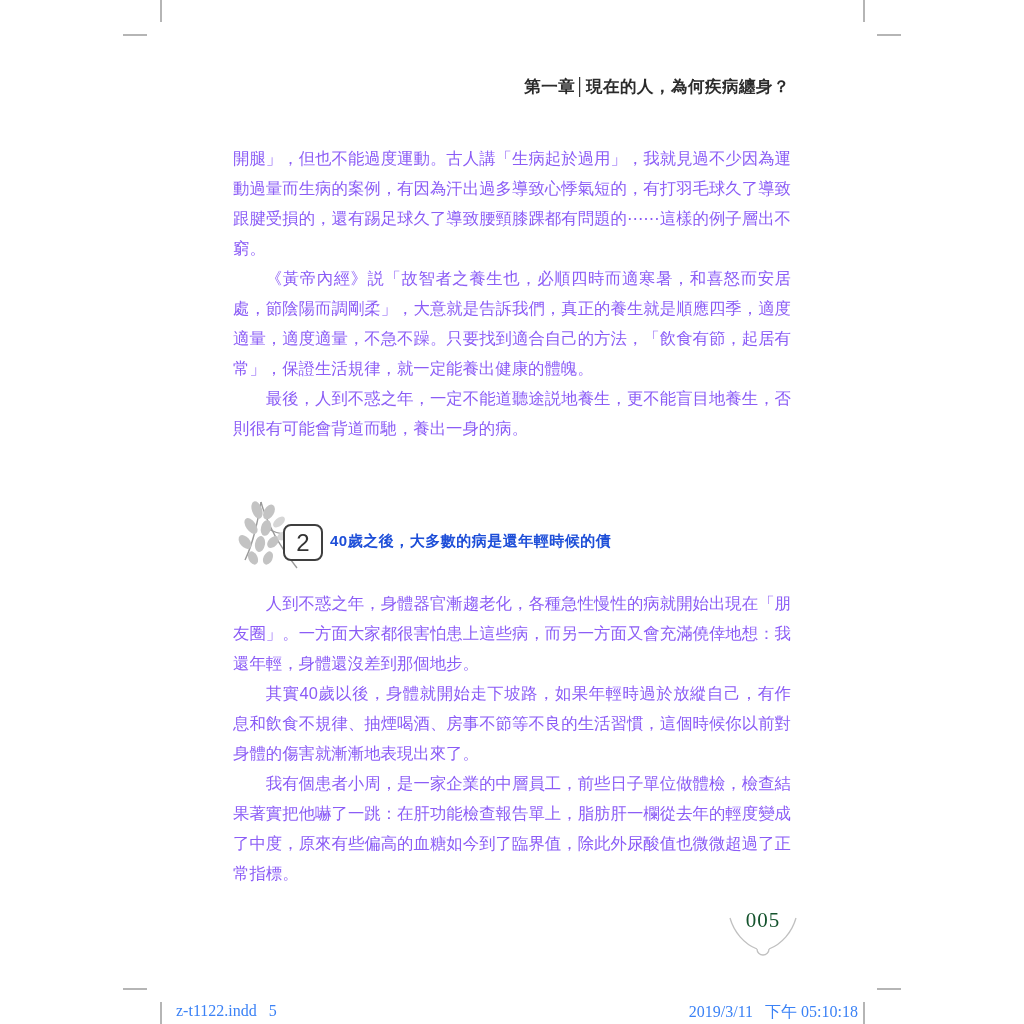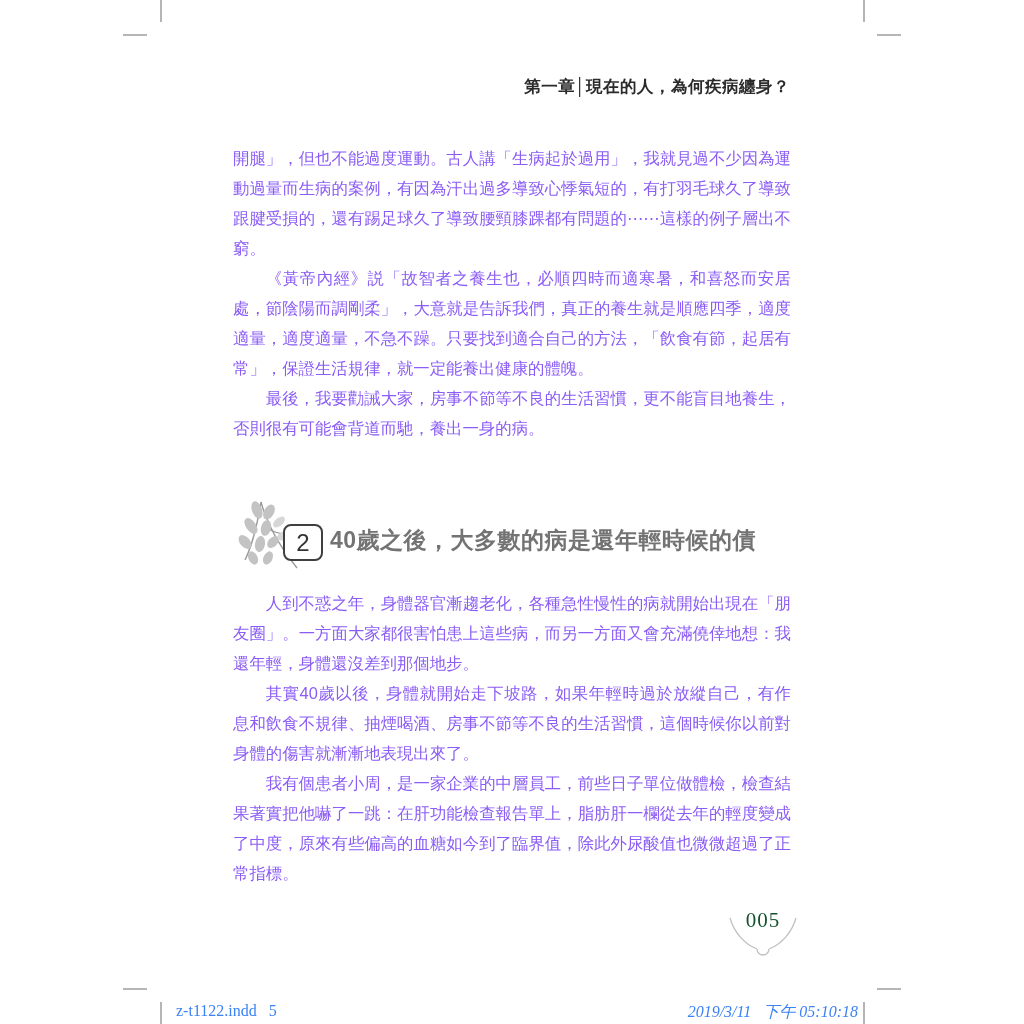--- a/index.html
+++ b/index.html
@@ -31,60 +31,60 @@
   .section-heading{position:absolute;left:233px;top:498px;width:558px;height:82px;}
   .leaf{position:absolute;left:0;top:0;width:80px;height:80px;}
   .num-box{
     position:absolute;left:50px;top:26px;width:36px;height:33px;
     border:2px solid #3f3f3f;border-radius:8px;background:#ffffff;
     display:flex;align-items:center;justify-content:center;
     font-size:24px;color:#333333;z-index:2;
   }
   .sec-title{
     position:absolute;left:97px;top:25px;margin:0;
-    font-size:23px;line-height:35px;font-weight:bold;color:#737373;
+    font-size:15px;line-height:35px;font-weight:bold;color:#1d4ed8;
     white-space:nowrap;letter-spacing:0.5px;
   }
   
   .folio{position:absolute;left:726px;top:906px;width:74px;height:54px;}
   .folio .num{
     position:absolute;left:0;top:2px;width:74px;text-align:center;
     font-family:"Liberation Serif","DejaVu Serif",serif;
     font-size:21px;color:#14532d;letter-spacing:1px;
   }
   .folio svg{position:absolute;left:0;top:10px;}
   
   .print-foot{
     position:absolute;top:1002px;
     font-family:"Liberation Serif","DejaVu Serif",serif;
     font-size:16px;color:#3b82f6;white-space:pre;text-align:right;
   }
   .print-foot.left{left:176px;}
-  .print-foot.right{right:166px;font-style:italic;}
+  .print-foot.right{right:166px;}
 </style>
 </head>
 <body>
 
 <div class="sheet">
 
   <div class="crop v" style="left:160px;top:0;"></div>
   <div class="crop h" style="left:123px;top:34px;"></div>
   <div class="crop v" style="left:863px;top:0;"></div>
   <div class="crop h" style="left:877px;top:34px;"></div>
   <div class="crop h" style="left:123px;top:988px;"></div>
   <div class="crop v" style="left:160px;top:1002px;"></div>
   <div class="crop h" style="left:877px;top:988px;"></div>
   <div class="crop v" style="left:863px;top:1002px;"></div>
 
   <div class="running-head">第一章│現在的人，為何疾病纏身？</div>
 
   <div class="text-block block-a">
     <p class="para no-indent">開腿」，但也不能過度運動。古人講「生病起於過用」，我就見過不少因為運動過量而生病的案例，有因為汗出過多導致心悸氣短的，有打羽毛球久了導致跟腱受損的，還有踢足球久了導致腰頸膝踝都有問題的⋯⋯這樣的例子層出不窮。</p>
     <p class="para">《黃帝內經》説「故智者之養生也，必順四時而適寒暑，和喜怒而安居處，節陰陽而調剛柔」，大意就是告訴我們，真正的養生就是順應四季，適度適量，適度適量，不急不躁。只要找到適合自己的方法，「飲食有節，起居有常」，保證生活規律，就一定能養出健康的體魄。</p>
-    <p class="para">最後，我要勸誡大家，房事不節等不良的生活習慣，更不能盲目地養生，否則很有可能會背道而馳，養出一身的病。</p>
+    <p class="para">最後，人到不惑之年，一定不能道聽途説地養生，更不能盲目地養生，否則很有可能會背道而馳，養出一身的病。</p>
   </div>
 
   <div class="section-heading">
     <span class="leaf">
       <svg width="80" height="80" viewBox="0 0 80 80">
         <g stroke="#9a9a9a" stroke-width="1.4" fill="none">
           <path d="M28,4 C34,26 46,48 64,70"></path>
           <path d="M28,4 C24,28 20,46 12,62"></path>
           <path d="M34,30 C40,34 46,36 54,36"></path>
         </g>

